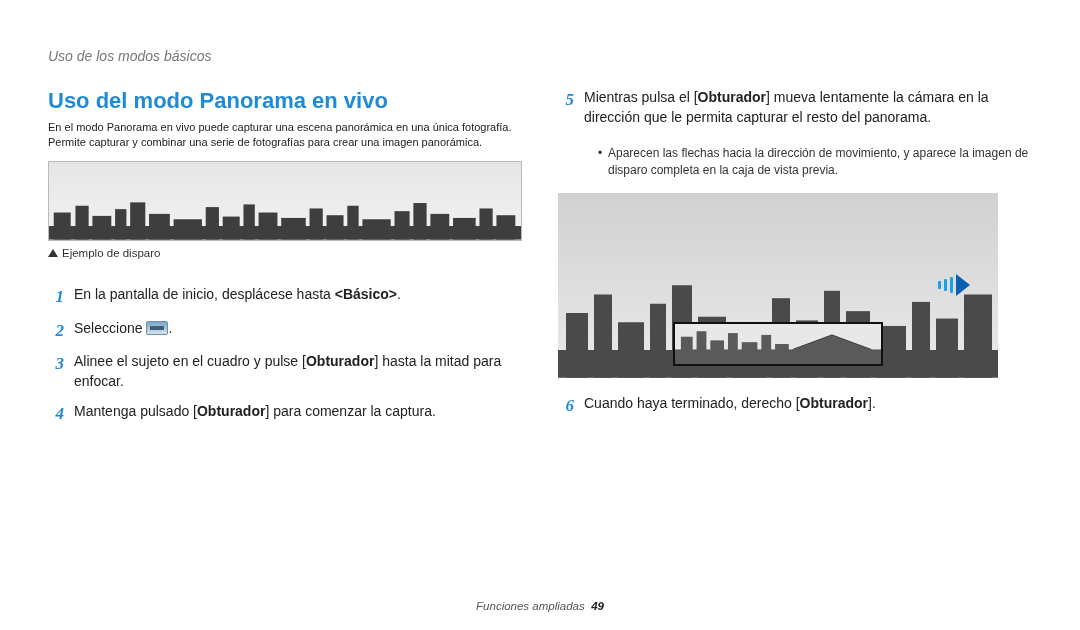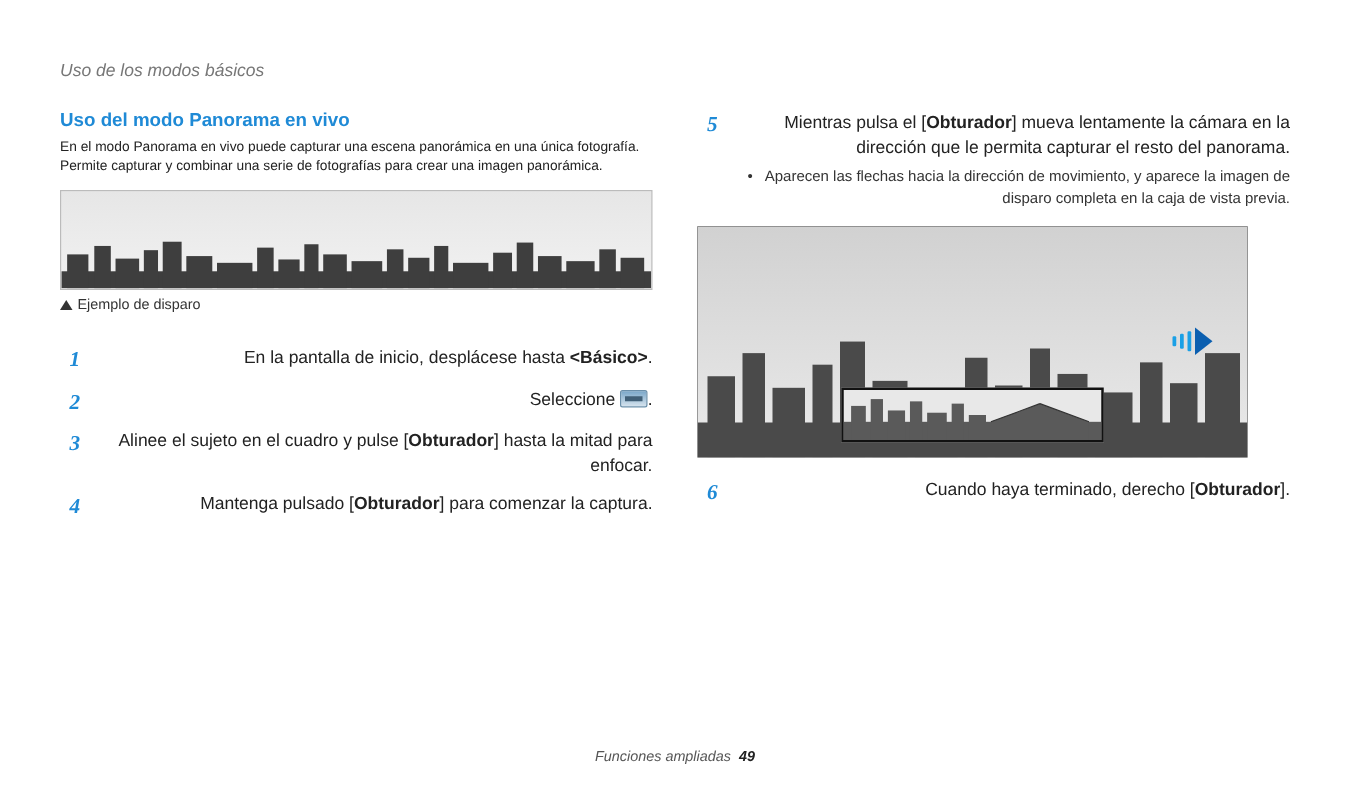--- a/index.html
+++ b/index.html
@@ -1,33 +1,33 @@
 <!DOCTYPE html>
 <html><head>
 <meta charset="utf-8">
 <style>
   * { box-sizing: border-box; margin: 0; padding: 0; }
   html, body { width: 1080px; height: 630px; background: #fff; font-family: "Segoe UI", Arial, sans-serif; color: #222; }
   .page { width: 1080px; height: 630px; padding: 48px 48px 24px 48px; position: relative; }
   .running-head { font-size: 14px; color: #777; font-style: italic; margin-bottom: 24px; }
   .cols { display: flex; gap: 36px; }
   .col { flex: 1; min-width: 0; }
-  .section-title { color: #1f8ad6; font-size: 15px; font-weight: 600; margin-bottom: 6px; }
+  .section-title { color: #1f8ad6; font-size: 22px; font-weight: 600; margin-bottom: 6px; }
   .intro { font-size: 11px; line-height: 1.4; color: #222; margin-bottom: 10px; }
   .pano-example { width: 100%; height: 80px; background: linear-gradient(#e6e6e6, #f2f2f2); border: 1px solid #bbb; position: relative; overflow: hidden; margin-bottom: 6px; }
   .skyline { position: absolute; left:0; right:0; bottom:0; height: 52%; }
   .skyline svg { width: 100%; height: 100%; display:block; }
   .caption { font-size: 11.5px; color: #333; margin-bottom: 26px; display:flex; align-items:center; gap:4px; }
   .caption .tri { width:0;height:0;border-left:5px solid transparent;border-right:5px solid transparent;border-bottom:8px solid #333; display:inline-block; }
   ol.steps { list-style:none; padding:0; }
   ol.steps > li { display:flex; gap:10px; margin-bottom:10px; font-size:14px; line-height:1.4; }
   ol.steps > li .num { color:#1f8ad6; font-weight:600; font-style:italic; font-size:17px; min-width:16px; text-align:right; font-family: Georgia, "Times New Roman", serif; }
-  ol.steps > li .body { flex:1;text-align:right; }
+  ol.steps > li .body { flex:1; }
   ol.steps .bold { font-weight:700; }
-  .sub { list-style: none; padding-left: 14px; margin-top:6px; }
+  .sub { list-style: none; padding-left: 14px; margin-top:18px; }
   .sub li { font-size:12px; line-height:1.4; color:#333; position:relative; padding-left:10px; margin-bottom:4px; }
   .sub li::before { content:"•"; position:absolute; left:0; top:0; }
   .mini-icon { display:inline-block; width:22px; height:14px; background: linear-gradient(#7aa7c9, #d5e3ee); border:1px solid #6a8faa; border-radius:2px; vertical-align:-2px; position:relative; }
   .mini-icon::after { content:""; position:absolute; left:3px; right:3px; top:4px; height:4px; background:#416078; }
   .preview-box { width: 440px; height: 185px; background:#000; position:relative; margin: 8px 0 16px 0; overflow:hidden; }
   .preview-sky { position:absolute; left:0; right:0; top:0; bottom:0; background: linear-gradient(#d1d1d1, #eaeaea); }
   .preview-city { position:absolute; left:0; right:0; bottom:0; height:55%; }
   .preview-city svg { width:100%; height:100%; display:block; }
   .preview-capture { position:absolute; left:50%; bottom:12px; transform:translateX(-50%); width:210px; height:44px; border:2px solid #111; background:#efefef; overflow:hidden; }
   .preview-capture svg { width:100%; height:100%; display:block; }

